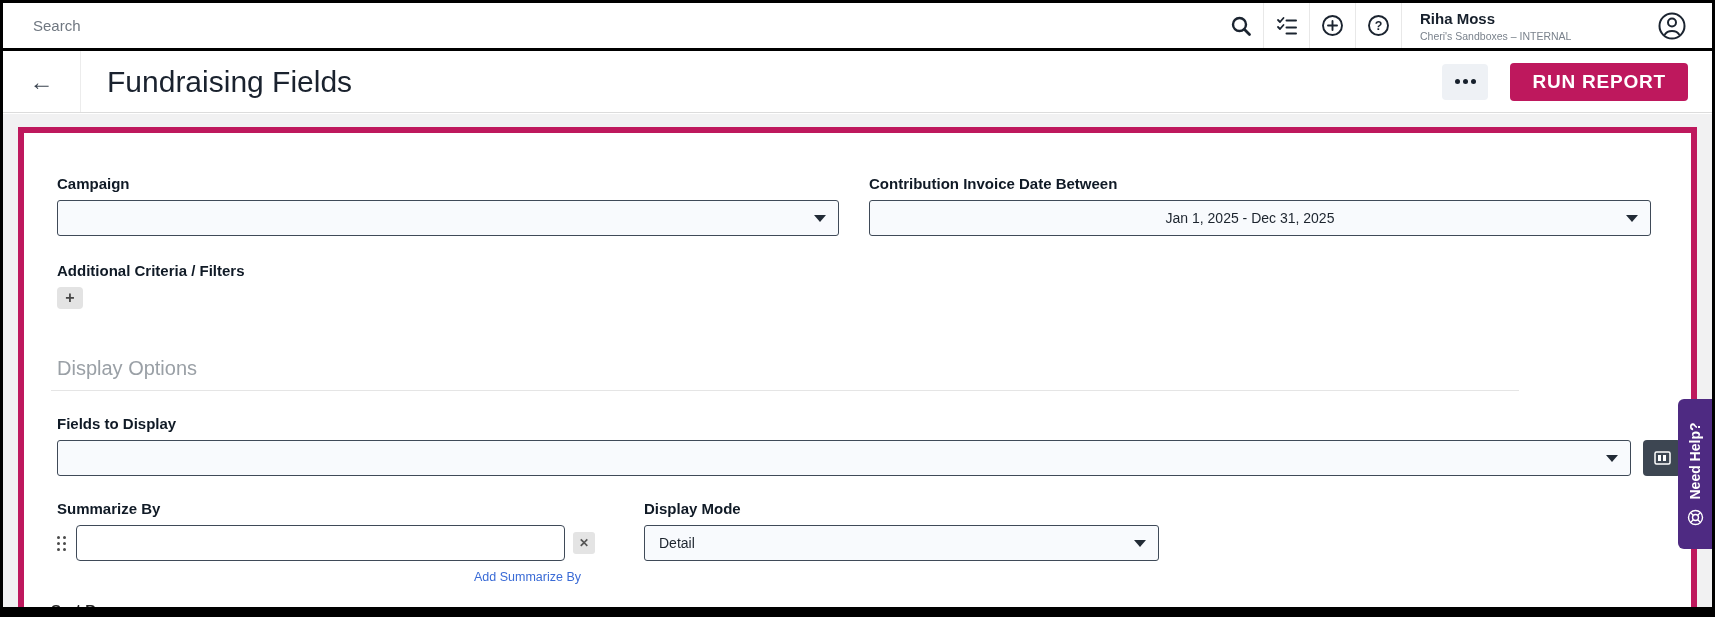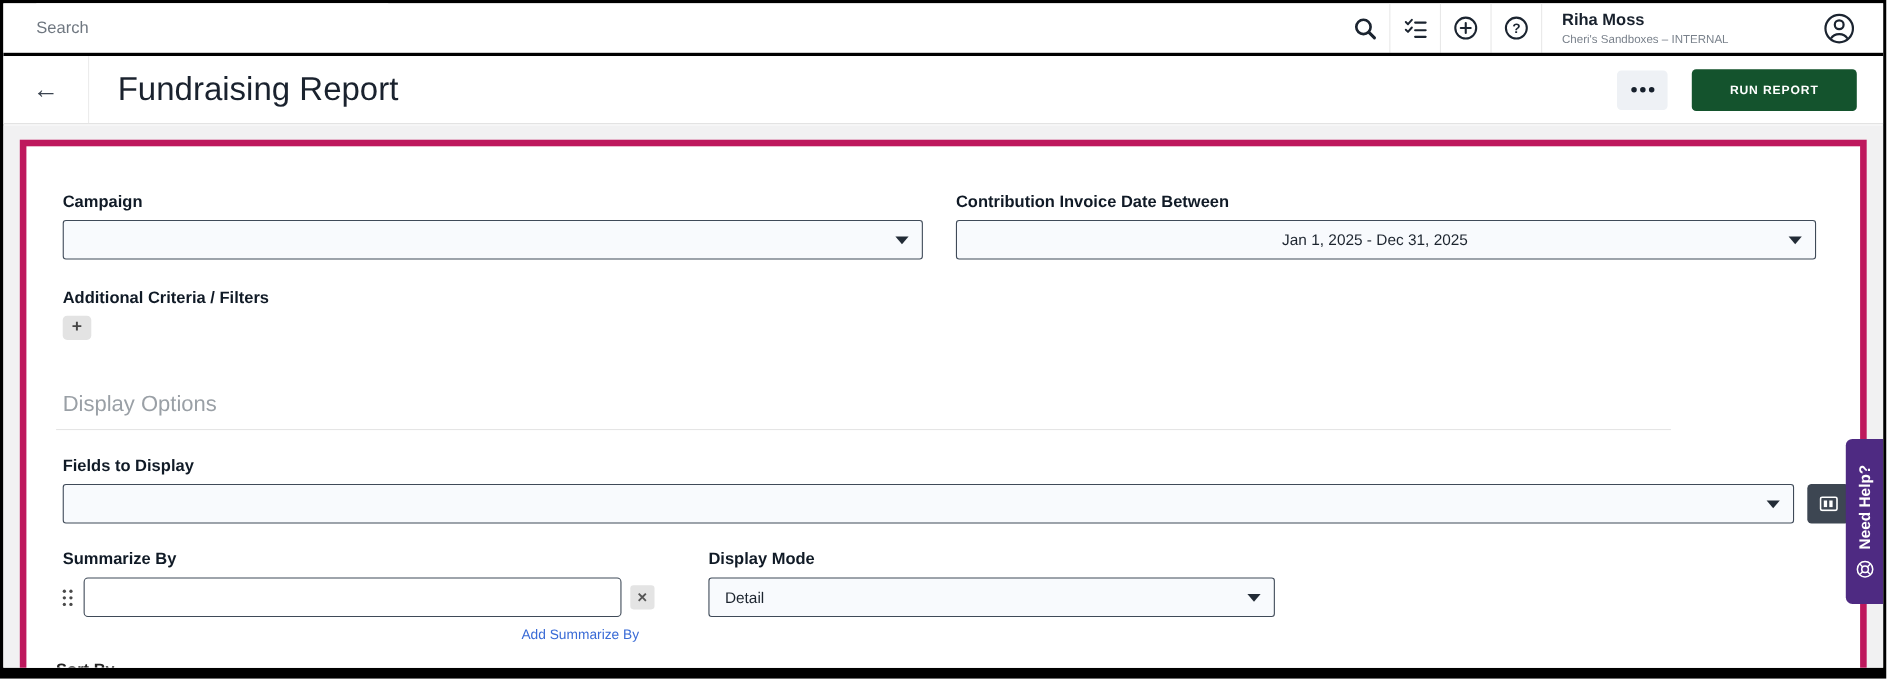--- a/index.html
+++ b/index.html
@@ -28,22 +28,22 @@
   .pageheader { position:absolute; top:48px; left:0; right:0; height:62px; background:#fff;
                 display:flex; align-items:center; border-bottom:1px solid #dcdcdc; }
   .back-col { width:78px; height:100%; display:flex; align-items:center; justify-content:center;
               border-right:1px solid #ececec; cursor:pointer; }
   .back-arrow { font-size:24px; color:#3b4450; line-height:1; }
   .page-title { margin-left:26px; font-size:30px; font-weight:500; color:#1a222e; }
   .header-actions { margin-left:auto; display:flex; align-items:center; gap:22px; margin-right:24px; }
   .more-btn { width:46px; height:36px; background:#eef1f5; border:none; border-radius:4px;
               display:flex; align-items:center; justify-content:center; gap:3px; cursor:pointer; }
   .more-btn i { width:5px; height:5px; border-radius:50%; background:#17202c; }
-  .run-btn { min-width:150px; height:38px; background:#14532d; color:#fff; border:none;
-             border-radius:4px; font-family:"Liberation Sans",sans-serif; font-size:11px;
+  .run-btn { min-width:150px; height:38px; background:#be185d; color:#fff; border:none;
+             border-radius:4px; font-family:"Liberation Sans",sans-serif; font-size:19px;
              font-weight:700; letter-spacing:0.8px; padding:0 22px; cursor:pointer; }
   
   .content { position:absolute; top:111px; left:0; right:0; bottom:0; background:#f1f1f2; }
   .card { position:absolute; left:15px; right:15px; top:13px; height:548px;
           background:#fff; border:6px solid #be185d; padding:0 40px 0 33px; overflow:hidden; }
   .field-label { font-size:15px; font-weight:700; color:#101a26; margin-bottom:8px; }
   .selectbox { position:relative; display:flex; align-items:center; height:36px;
                background:#f8fafd; border:1px solid #3f4a58; border-radius:3px;
                padding:0 34px 0 14px; cursor:pointer; }
   .caret { position:absolute; right:12px; top:50%; margin-top:-3px; width:0; height:0;
@@ -139,21 +139,21 @@
         </svg>
       </div>
     </div>
   </div>
   <div class="blackline"></div>
 
   <div class="pageheader">
     <div class="back-col">
       <span class="back-arrow">←</span>
     </div>
-    <h1 class="page-title">Fundraising Report</h1>
+    <h1 class="page-title">Fundraising Fields</h1>
     <div class="header-actions">
       <button class="more-btn">
         <i></i>
           <i></i>
           <i></i>
       </button>
       <button class="run-btn">RUN REPORT</button>
     </div>
   </div>
 

